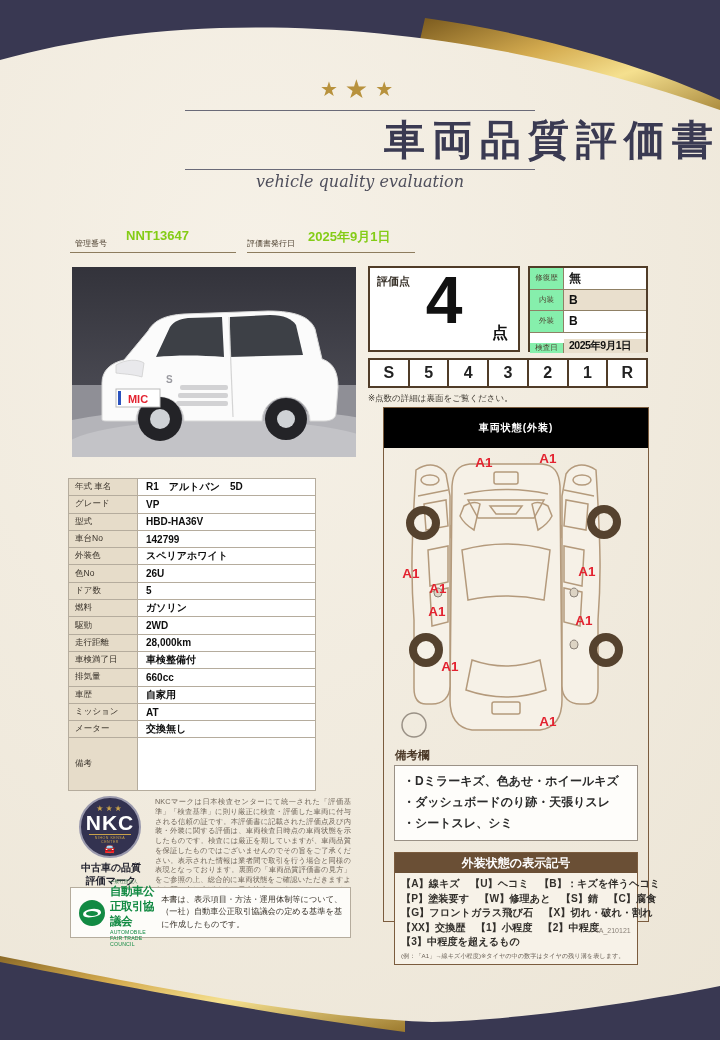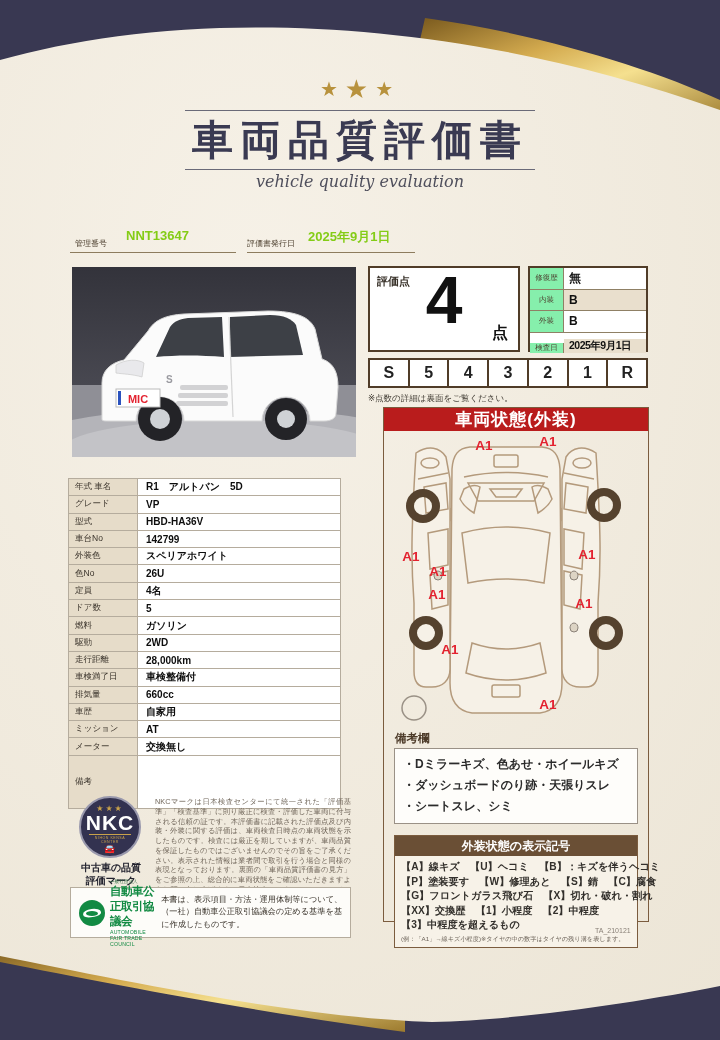--- a/index.html
+++ b/index.html
@@ -5,21 +5,21 @@
   html,body{margin:0;padding:0;}
   body{width:720px;height:1040px;position:relative;overflow:hidden;
        font-family:"Liberation Sans","DejaVu Sans",sans-serif;background:#393852;}
   .abs{position:absolute;}
   #bg{position:absolute;left:0;top:0;width:720px;height:1040px;}
 
   
   .stars{left:0;top:74px;width:720px;text-align:center;color:#b8923d;font-size:20px;letter-spacing:7px;}
   .stars .mid{font-size:26px;vertical-align:-2px;}
   .rule{left:185px;width:350px;height:1px;background:#6a6a78;}
-  .title{left:0;top:113px;width:720px;text-align:center;font-size:41px;font-weight:bold;
+  .title{left:0;top:113px;width:720px;text-align:right;font-size:41px;font-weight:bold;
          color:#3a3a52;letter-spacing:7px;font-family:"Liberation Serif","DejaVu Serif",serif;}
   .subtitle{left:0;top:172px;width:720px;text-align:center;font-size:16px;font-style:italic;
             color:#4f4f5c;font-family:"DejaVu Serif",serif;}
 
   
   .meta-label{font-size:8px;color:#4c3f2e;top:238px;}
   .meta-value{font-size:13px;font-weight:bold;color:#84cc16;top:228px;}
   .meta-line{height:1px;background:#8d7c5e;top:252px;}
 
   
@@ -38,21 +38,21 @@
   .dtable .dval{flex:1;font-weight:bold;font-size:12px;color:#111;display:flex;align-items:center;padding-left:5px;}
   .dtable .drow.alt .dval{background:#e9dfcd;}
   .dtable .drow .dval.small{font-size:10.5px;letter-spacing:-0.5px;}
 
   .scale{left:368px;top:358px;width:280px;height:30px;display:flex;border:2px solid #503c28;box-sizing:border-box;background:#fff;}
   .scale .cell{flex:1;display:flex;align-items:center;justify-content:center;font-size:16px;font-weight:bold;color:#222;border-right:2px solid #503c28;}
   .scale .cell:last-child{border-right:none;}
   .scale-note{left:368px;top:393px;font-size:8.5px;color:#3f3a32;}
 
   
-  .spec{left:68px;top:478px;width:273px;border-collapse:collapse;table-layout:fixed;background:#fff;border:1.5px solid #8f8678;}
+  .spec{left:68px;top:478px;width:248px;border-collapse:collapse;table-layout:fixed;background:#fff;border:1.5px solid #8f8678;}
   .spec th{width:62px;background:#e6dcc9;font-size:8.5px;font-weight:normal;color:#3a332b;text-align:left;padding:0 0 0 6px;border:1px solid #b5ac9d;height:16.3px;}
   .spec td{font-size:10px;font-weight:bold;color:#0d0d0d;padding:0 0 0 8px;border:1px solid #b5ac9d;white-space:nowrap;overflow:hidden;}
   .spec tr.tall th,.spec tr.tall td{height:52px;}
 
   
   .nkc-circle{left:79px;top:796px;width:62px;height:62px;border-radius:50%;background:#333250;border:2px solid #9a99ad;box-sizing:border-box;text-align:center;}
   .nkc-circle .st{color:#c9a24a;font-size:8px;letter-spacing:2px;margin-top:6px;}
   .nkc-circle .nm{color:#fff;font-size:21px;font-weight:bold;letter-spacing:1px;line-height:20px;}
   .nkc-circle .sub{color:#c9a24a;font-size:3.6px;letter-spacing:0.5px;border-top:1px solid #c9a24a;margin:1px 8px 0;padding-top:1px;}
   .nkc-circle .car{color:#c9a24a;font-size:9px;line-height:10px;}
@@ -64,21 +64,21 @@
   .council .logo{width:26px;height:26px;border-radius:50%;background:#128a43;margin:0 5px 0 8px;position:relative;flex:none;}
   .council .logo:before{content:"";position:absolute;left:4px;top:9px;width:18px;height:8px;background:#fff;border-radius:50% 50% 40% 40%;transform:rotate(-8deg);}
   .council .logo:after{content:"";position:absolute;left:7px;top:11px;width:12px;height:5px;background:#128a43;border-radius:50%;}
   .council .ctxt .org{font-size:4.6px;color:#2f6b43;}
   .council .ctxt .nm{font-size:11.5px;font-weight:bold;color:#128a43;letter-spacing:-0.5px;}
   .council .ctxt .en{font-size:5.2px;color:#128a43;letter-spacing:0.2px;}
   .council .body{font-size:8.2px;color:#3a332b;line-height:1.5;padding:0 6px 0 6px;}
 
   
   .panel{left:383px;top:407px;width:266px;height:515px;border:1.5px solid #7b5c3e;box-sizing:border-box;}
-  .panel-head{height:23px;background:#b91c1c;color:#fff;font-size:17px;font-weight:bold;display:flex;align-items:center;justify-content:center;letter-spacing:1px;}
+  .panel-head{height:40px;background:#000000;color:#fff;font-size:10px;font-weight:bold;display:flex;align-items:center;justify-content:center;letter-spacing:1px;}
   .diagram{position:relative;height:296px;}
   .diagram svg{position:absolute;left:0;top:0;}
   .marker{position:absolute;transform:translate(-50%,-50%);color:#e32330;font-size:13.5px;font-weight:bold;font-style:normal;}
   .notes-title{margin:4px 0 2px 11px;font-size:11.5px;font-weight:bold;color:#4c3a28;}
   .notes-box{margin:0 10px;height:76px;background:#fefdfa;border:1px solid #9a9186;box-sizing:border-box;padding:5px 8px;}
   .notes-box .line{font-size:12px;font-weight:600;color:#2b2b2b;line-height:21px;white-space:nowrap;}
   .legend{margin:11px 10px 0;border:1.5px solid #7b5c3e;}
   .legend-head{height:20px;background:#6a4f35;color:#fff;font-size:12px;font-weight:bold;display:flex;align-items:center;justify-content:center;}
   .legend-body{padding:4px 6px 3px;background:#f7f2e8;}
   .legend-body .lline{font-size:10.2px;font-weight:bold;color:#33302c;line-height:14.5px;white-space:nowrap;}
@@ -207,24 +207,20 @@
       </tr>
       <tr>
         <th>外装色</th>
         <td>スペリアホワイト</td>
       </tr>
       <tr>
         <th>色No</th>
         <td>26U</td>
       </tr>
       <tr>
-        <th>定員</th>
-        <td>4名</td>
-      </tr>
-      <tr>
         <th>ドア数</th>
         <td>5</td>
       </tr>
       <tr>
         <th>燃料</th>
         <td>ガソリン</td>
       </tr>
       <tr>
         <th>駆動</th>
         <td>2WD</td>

